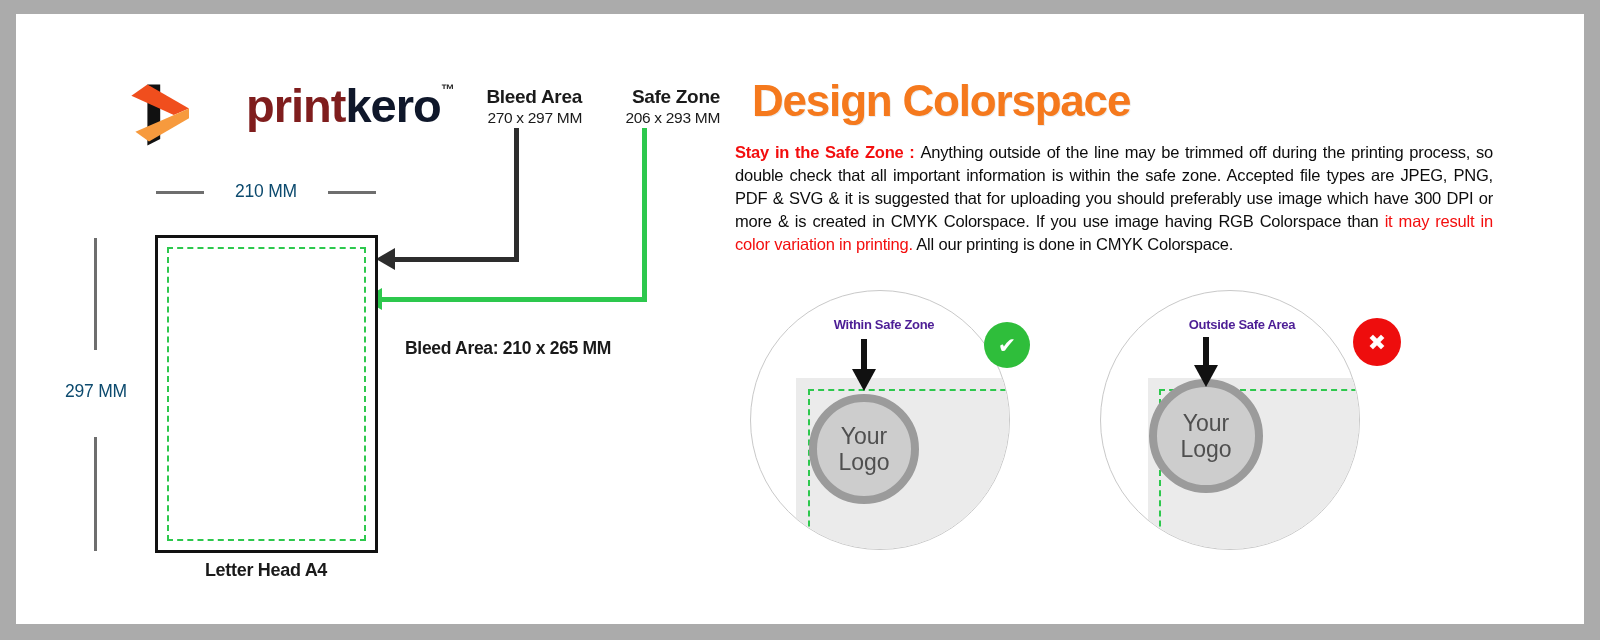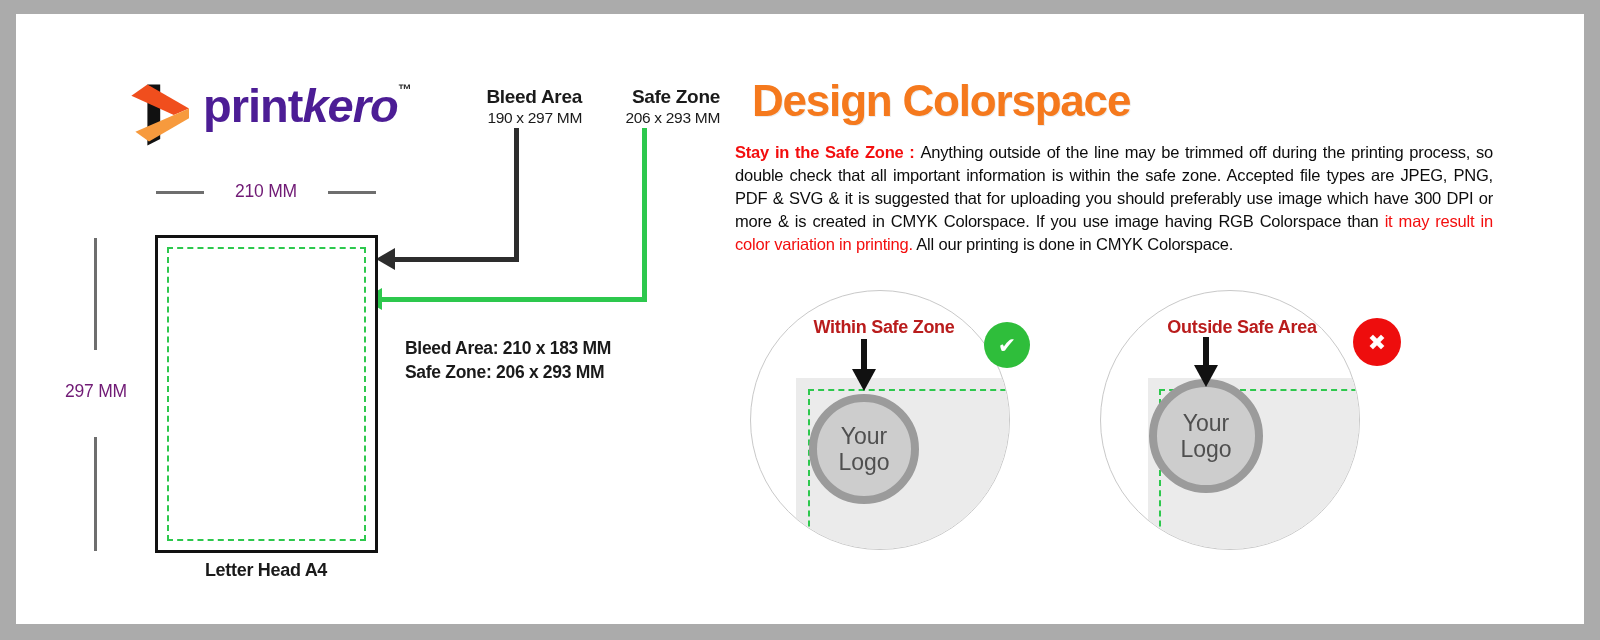--- a/index.html
+++ b/index.html
@@ -16,42 +16,42 @@
     background:#ffffff;
   }
 
   
   .logo-wrap { position:absolute; left:125px; top:66px; width:300px; height:92px; }
   .logo-icon { position:absolute; left:0; top:0; }
   .wordmark {
     position:absolute; left:78px; top:12px;
     font-size:47px; font-weight:bold; letter-spacing:-1px; white-space:nowrap;
   }
-  .wm-black { color:#4c1d95; }
-  .wm-orange { color:#4c1d95;font-style:italic; }
+  .wm-black { color:#7f1d1d;margin-left:43px; }
+  .wm-orange { color:#0f172a; }
   .wm-tm { font-size:14px; font-weight:bold; color:#2b2b2b; vertical-align:28px; letter-spacing:0; }
 
   
   .callout { position:absolute; width:150px; text-align:right; }
   .callout .c-title { font-size:19px; font-weight:bold; letter-spacing:-0.3px; }
   .callout .c-size  { font-size:15.5px; letter-spacing:-0.3px; margin-top:1px; }
 
   
   .line { position:absolute; }
   .black-line { background:#2d2d2d; }
   .green-line { background:#2DC84D; }
   .arrowhead-left { position:absolute; width:0; height:0;
     border-top:11px solid transparent; border-bottom:11px solid transparent; }
   .ah-black { border-right:19px solid #2d2d2d; }
   .ah-green { border-right:19px solid #2DC84D; }
 
   
   .tick-h { position:absolute; height:3px; background:#6e6e6e; }
   .tick-v { position:absolute; width:3px; background:#6e6e6e; }
-  .ruler-label { position:absolute; font-size:17.5px; color:#701a75; letter-spacing:-0.2px; text-align:center; }
+  .ruler-label { position:absolute; font-size:17.5px; color:#0c4a6e; letter-spacing:-0.2px; text-align:center; }
 
   
   .sheet {
     position:absolute; left:155px; top:235px; width:223px; height:318px;
     border:3px solid #111; background:#fff;
   }
   .sheet-safe {
     position:absolute; left:9px; top:9px; right:9px; bottom:9px;
     border:2px dashed #2DC84D;
   }
@@ -90,21 +90,21 @@
     border-top:2px dashed #2DC84D; border-left:2px dashed #2DC84D;
   }
   .mini-logo {
     position:absolute; border-radius:50%;
     background:#CDCDCD; border:8px solid #9B9B9B;
     display:flex; flex-direction:column; align-items:center; justify-content:center;
     font-size:23px; line-height:26px; color:#4f4f4f; text-align:center;
   }
   .ex-label {
     position:absolute; width:190px; text-align:center;
-    font-size:18px; font-weight:bold; letter-spacing:-0.3px; color:#b91c1c;
+    font-size:13px; font-weight:bold; letter-spacing:-0.3px; color:#4c1d95;
   }
   .badge {
     position:absolute; border-radius:50%;
     display:flex; align-items:center; justify-content:center;
     color:#fff; font-weight:bold;
     font-family:"DejaVu Sans", sans-serif;
   }
   .badge-ok { background:#2FBE3B; width:46px; height:46px; font-size:22px; }
   .badge-err { background:#EE0D0D; width:48px; height:48px; font-size:22px; }
 </style>
@@ -119,21 +119,21 @@
     <polygon points="8,26 28,12 80,42 61,50" fill="#F04E1D"></polygon>
     <polygon points="80,42 80,54 30,83 13,71" fill="#F79A3D"></polygon>
   </svg>
   <div class="wordmark">
     <span class="wm-black">print</span><span class="wm-orange">kero</span><span class="wm-tm">™</span>
   </div>
 </div>
 
 <div class="callout" style="left:432px; top:86px;">
   <div class="c-title">Bleed Area</div>
-  <div class="c-size">190 x 297 MM</div>
+  <div class="c-size">270 x 297 MM</div>
 </div>
 <div class="callout" style="left:570px; top:86px;">
   <div class="c-title">Safe Zone</div>
   <div class="c-size">206 x 293 MM</div>
 </div>
 
 <div class="line black-line" style="left:514px; top:128px; width:5px; height:134px;"></div>
 <div class="line black-line" style="left:392px; top:257px; width:127px; height:5px;"></div>
 <div class="arrowhead-left ah-black" style="left:376px; top:248px;"></div>
 
@@ -148,22 +148,21 @@
 <div class="tick-v" style="left:94px; top:238px; height:112px;"></div>
 <div class="ruler-label" style="left:40px; top:381px; width:112px;">297 MM</div>
 <div class="tick-v" style="left:94px; top:437px; height:114px;"></div>
 
 <div class="sheet">
   <div class="sheet-safe"></div>
 </div>
 <div class="sheet-caption">Letter Head A4</div>
 
 <div class="desc">
-  <div class="desc-h">Bleed Area: 210 x 183 MM</div>
-  <div class="desc-h">Safe Zone: 206 x 293 MM</div>
+  <div class="desc-h">Bleed Area: 210 x 265 MM</div>
 </div>
 
 <div class="g-title">Design Colorspace</div>
 <div class="g-para"><span class="red-bold">Stay in the Safe Zone : </span><span>Anything outside of the line may be trimmed off during the printing process, so double check that all important information is within the safe zone. Accepted file types are JPEG, PNG, PDF &amp; SVG &amp; it is suggested that for uploading you should preferably use image which have 300 DPI or more &amp; is created in CMYK Colorspace. If you use image having RGB Colorspace than </span><span class="red-text">it may result in color variation in printing.</span><span> All our printing is done in CMYK Colorspace.</span></div>
 
 <div class="example" style="left:750px; top:290px;">
   <div class="corner-bg" style="left:45px; top:87px;"></div>
   <div class="safe-corner" style="left:57px; top:98px;"></div>
   <div class="mini-logo" style="left:58px; top:103px; width:110px; height:110px;">
     <span>Your</span>

